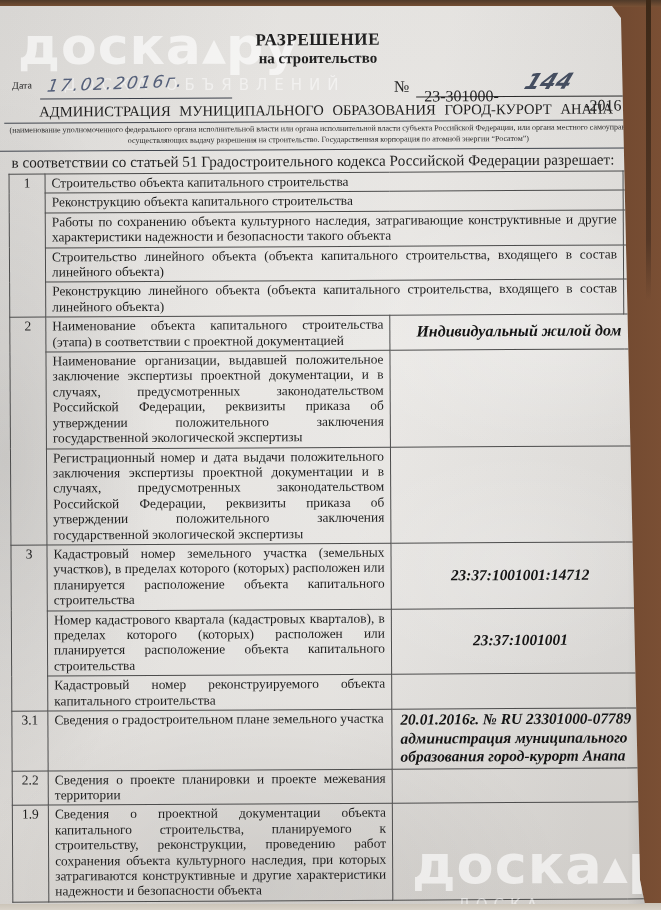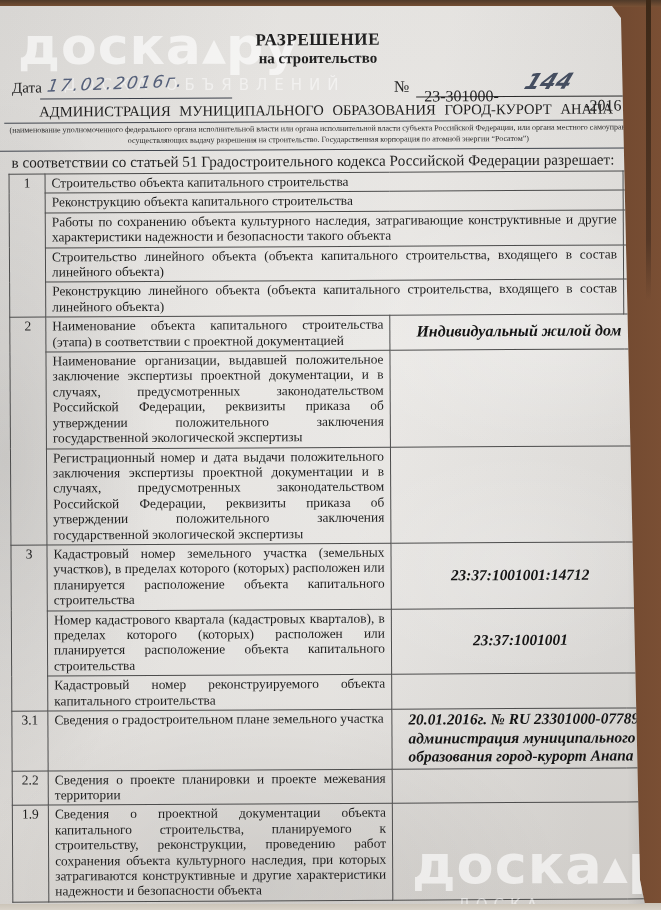--- a/index.html
+++ b/index.html
@@ -39,21 +39,21 @@
   .wm-top .logo{font-size:52px;}
   .wm-top .tag{font-size:15px;}
   .wm-bottom{left:412px;top:832px;}
   .wm-bottom .logo{font-size:54px;}
   .wm-bottom .tag{font-size:15px;letter-spacing:6px;}
 
   
   .title{position:absolute;left:0;width:640px;text-align:center;font-weight:bold;}
   .title1{top:24px;font-size:17px;letter-spacing:0.6px;}
   .title2{top:44px;font-size:15px;}
-  .date-row{position:absolute;left:14px;top:72px;font-size:15px;}
+  .date-row{position:absolute;left:14px;top:72px;font-size:10px;}
   .date-line{position:absolute;left:42px;top:71px;width:192px;height:20px;
     border-bottom:1.5px solid #3a3f4a;}
   .handwriting{font-family:"DejaVu Sans", sans-serif;font-style:italic;color:#55607a;}
   .date-value{position:absolute;left:50px;top:66px;font-size:17px;
     transform:skewX(-12deg) rotate(-2deg);letter-spacing:2px;}
   .num-block{position:absolute;left:396px;top:72px;font-size:16px;}
   .num-line{position:absolute;left:418px;top:70px;width:236px;height:21px;
     border-bottom:1.5px solid #2a2a2a;font-size:16px;}
   .num-prefix{position:absolute;left:8px;top:12px;}
   .num-hand{position:absolute;left:110px;top:-6px;font-size:22px;font-weight:bold;
@@ -70,21 +70,21 @@
   
   .permit-table{position:absolute;left:10px;top:166px;width:638px;
     border-collapse:collapse;table-layout:fixed;}
   .permit-table td{border:1px solid #4c4c4c;vertical-align:top;
     font-size:13.4px;line-height:15.4px;padding:1px 6px 2px;}
   td.c-num{text-align:center;font-size:13.5px;padding-left:2px;padding-right:2px;}
   td.c-label{text-align:justify;}
   td.c-check{text-align:center;font-size:14px;padding:1px 2px;}
   td.c-value{font-weight:bold;font-style:italic;font-size:15.4px;line-height:18.5px;
     text-align:center;vertical-align:middle;color:#141414;}
-  td.c-value.vleft{text-align:left;padding-left:16px;vertical-align:top;}
+  td.c-value.vleft{text-align:left;padding-left:8px;vertical-align:top;}
   td.big-value{font-size:16px;}
 </style>
 </head>
 <body>
 
 <div class="wood-top"></div>
 <div class="wood-line"></div>
 <div class="table-bottom-strip"></div>
 
 <div class="paper">

